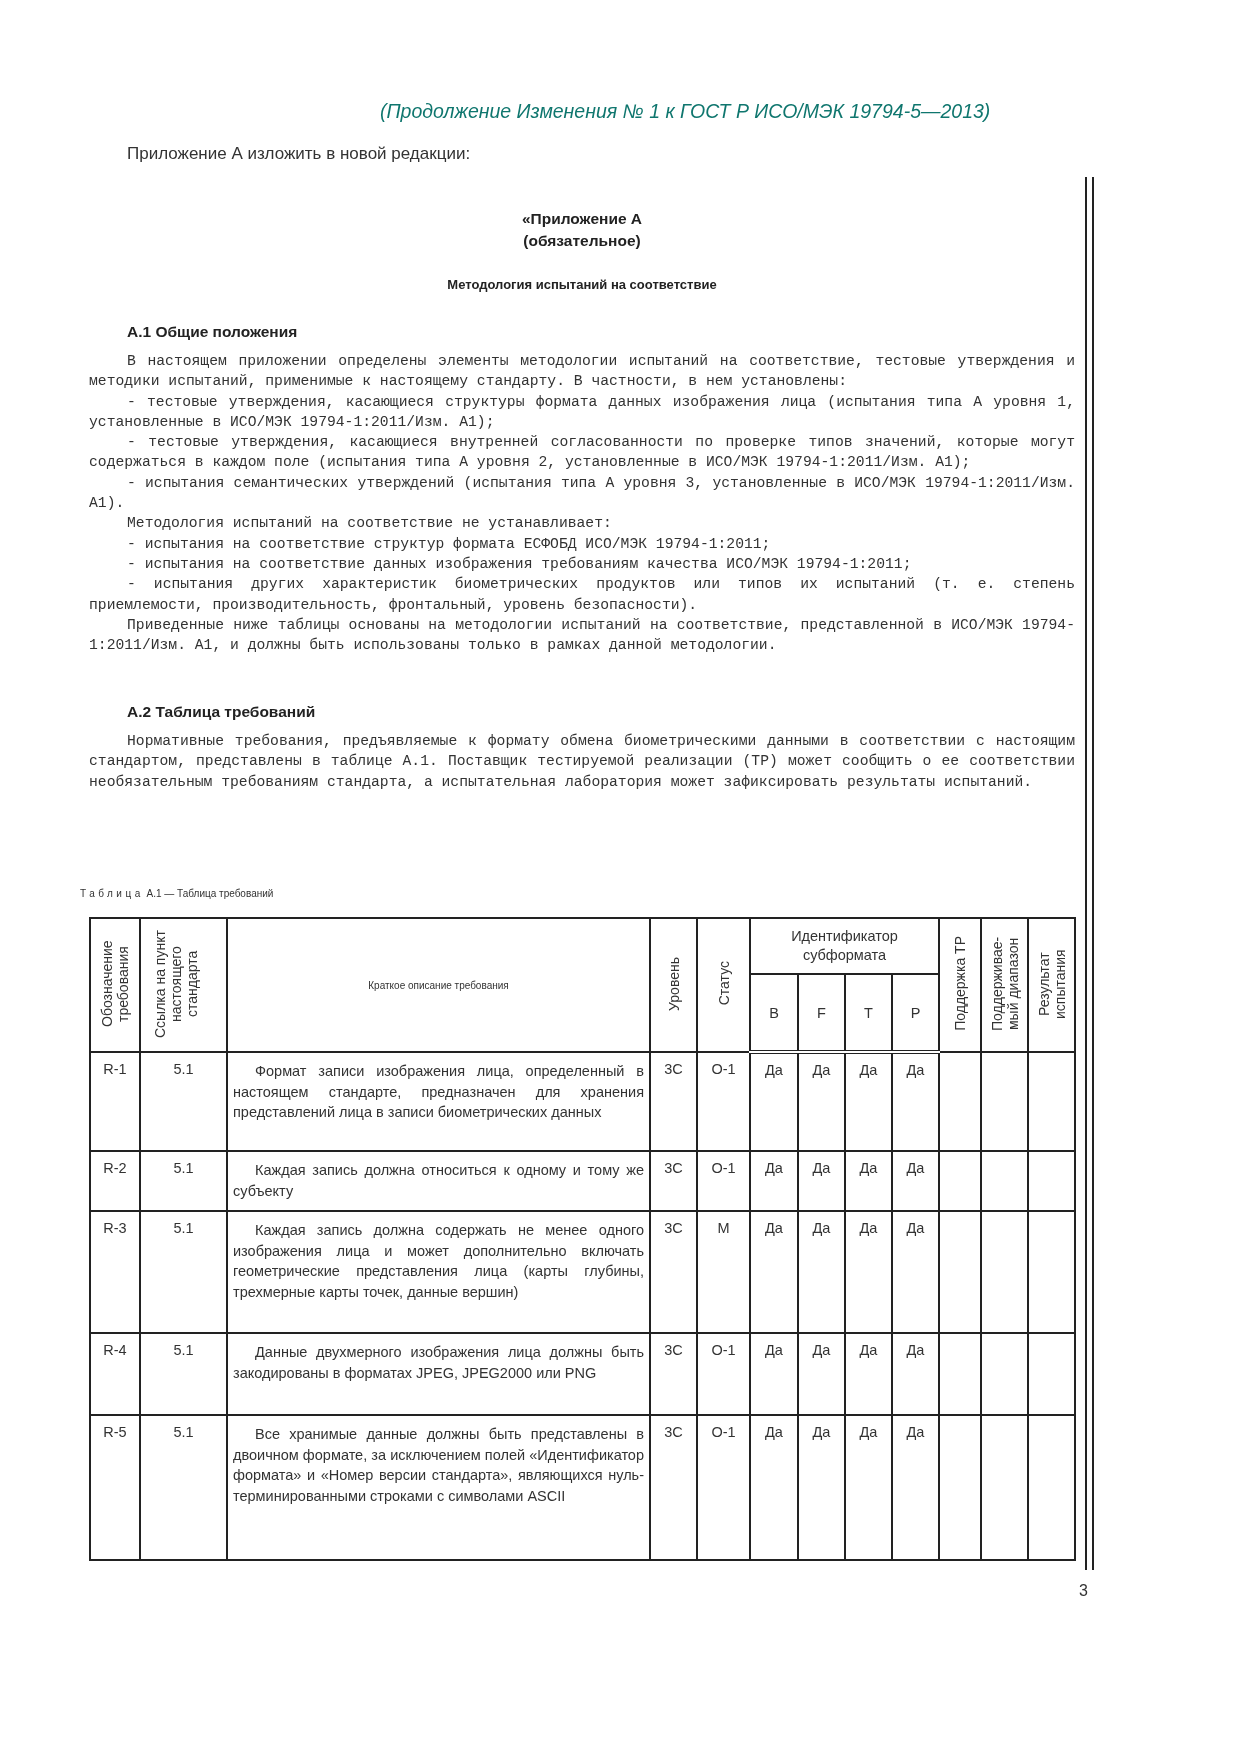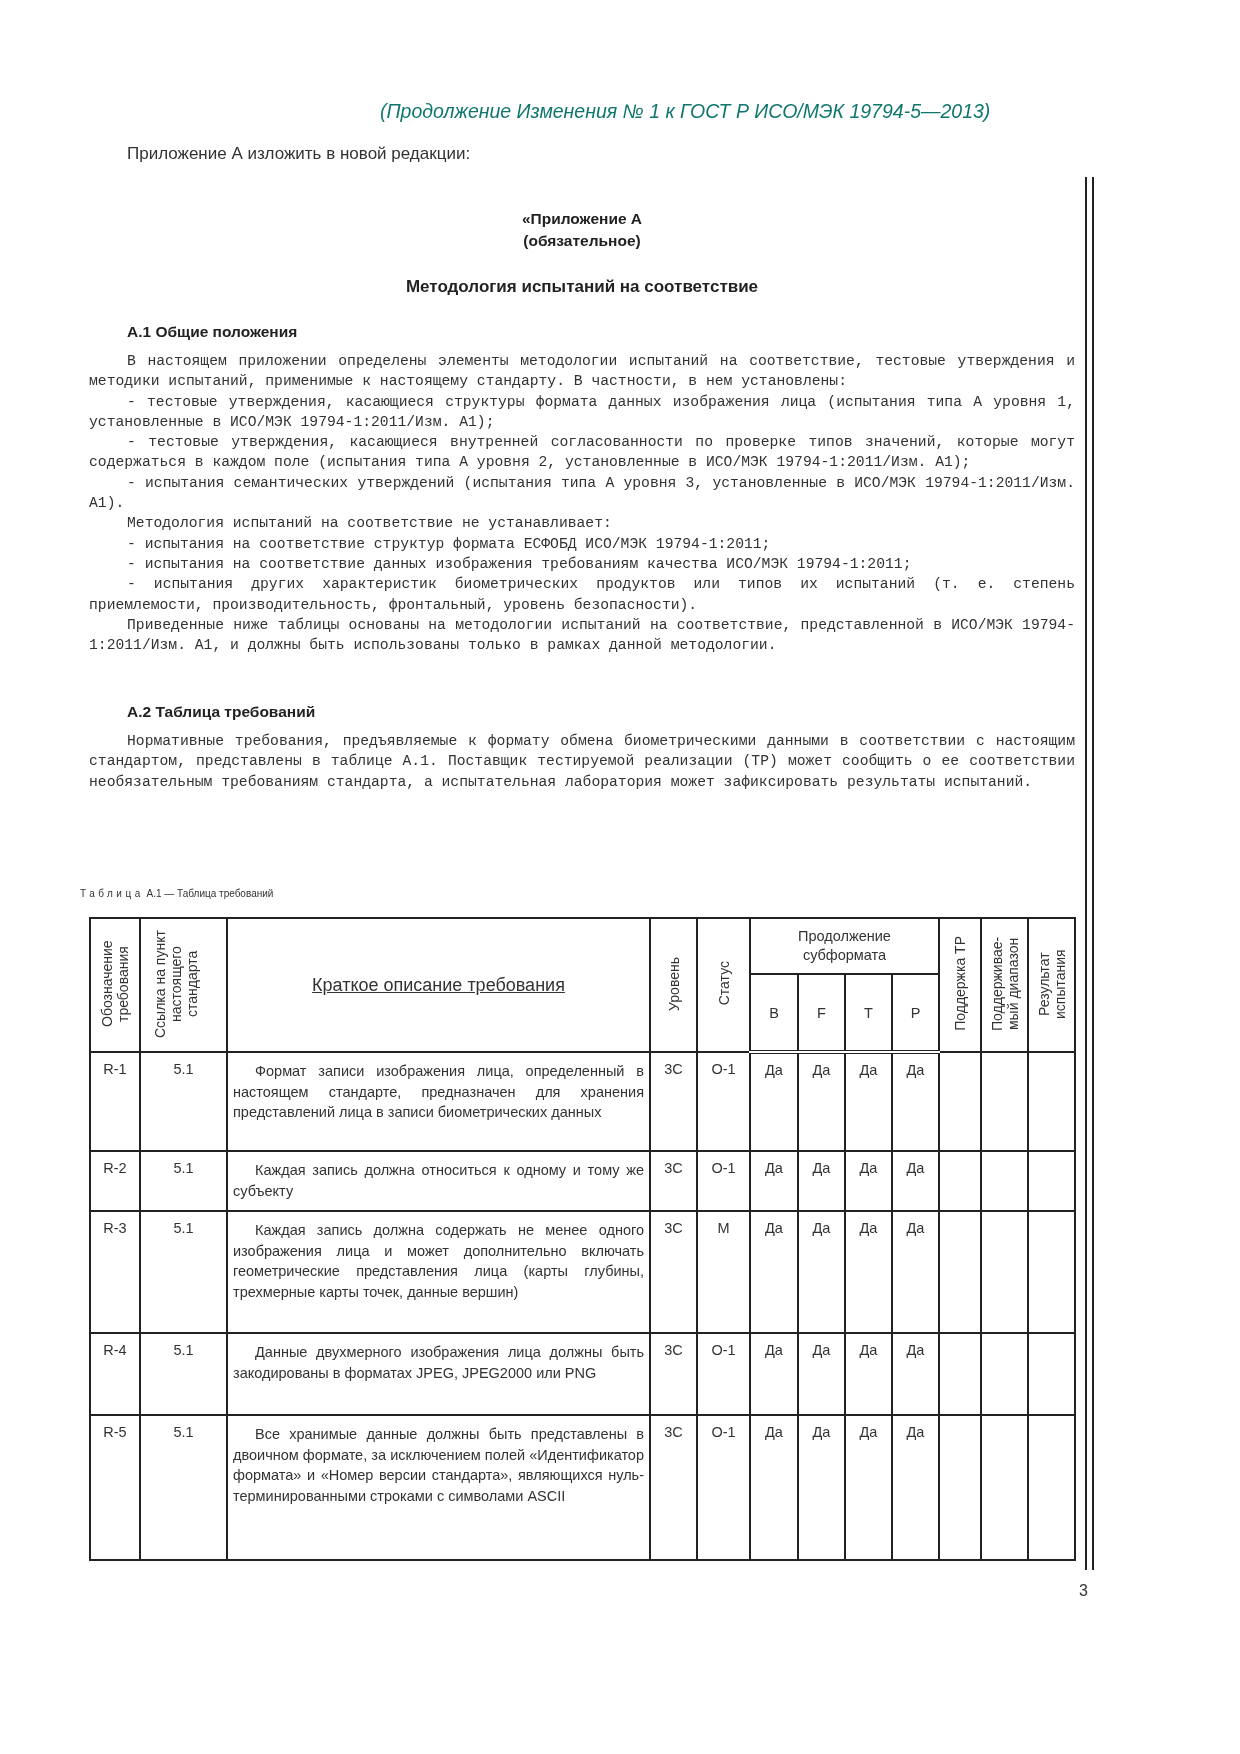--- a/index.html
+++ b/index.html
@@ -3,21 +3,21 @@
 <meta charset="utf-8">
 <style>
   html, body { margin: 0; padding: 0; background: #ffffff; }
   body { width: 1240px; height: 1754px; position: relative; overflow: hidden;
          font-family: "Liberation Sans", sans-serif; color: #2a2a2a; }
   .abs { position: absolute; }
   .header-line { left: 380px; top: 100px; width: 596px; text-align: right;
                  font-style: italic; font-size: 19.5px; color: #0f766e; white-space: nowrap; }
   .intro { left: 127px; top: 144px; font-size: 17px; color: #333; white-space: nowrap; }
   .annex-title { left: 89px; width: 986px; text-align: center; font-weight: bold; font-size: 15.5px; color: #222; }
-  .method-title { left: 89px; width: 986px; top: 245px; text-align: center; font-weight: bold; font-size: 17px; color: #222; }
+  .method-title { left: 89px; width: 986px; top: 245px; text-align: center; font-weight: bold; font-size: 13px; color: #222; }
   .sec-heading { left: 127px; font-weight: bold; font-size: 15.5px; color: #222; }
   .para { left: 89px; width: 986px; font-size: 14.7px; line-height: 20.3px; color: #333;
           text-align: justify; font-family: Liberation Mono, monospace; }
   .para p { margin: 0; text-indent: 38px; text-align: justify; text-align-last: left; }
   .vbar { width: 2px; background: #222; }
   .caption { left: 80px; top: 790px; font-size: 10px; color: #333; white-space: nowrap; }
   .caption .sp { letter-spacing: 3.5px; }
   table.req { position: absolute; left: 89px; top: 917px; border-collapse: collapse;
               table-layout: fixed; font-size: 14.5px; color: #333; }
   table.req td, table.req th { border: 2px solid #222; padding: 0; font-weight: normal; }
@@ -79,24 +79,24 @@
       <col style="width:47px">
       <col style="width:47px">
     <col style="width:42px">
       <col style="width:47px">
       <col style="width:47px">
   </colgroup>
   <thead>
     <tr style="height:56px;">
       <th rowspan="2"><span class="vert" style="width:32px;white-space:normal;height:120px;">Обозначение требования</span></th>
       <th rowspan="2"><span class="vert" style="width:64px;white-space:normal;height:120px;">Ссылка на пункт настоящего стандарта</span></th>
-      <th rowspan="2" style="font-size:18px;text-decoration:underline;">Краткое описание требования</th>
+      <th rowspan="2" style="font-size:10px;">Краткое описание требования</th>
       <th rowspan="2"><span class="vert">Уровень</span></th>
       <th rowspan="2"><span class="vert">Статус</span></th>
-      <th colspan="4" style="line-height:19px;padding:0 14px;">Продолжение субформата</th>
+      <th colspan="4" style="line-height:19px;padding:0 14px;">Идентификатор субформата</th>
       <th rowspan="2"><span class="vert">Поддержка ТР</span></th>
       <th rowspan="2"><span class="vert" style="width:32px;white-space:normal;height:112px;">Поддерживае-мый диапазон</span></th>
       <th rowspan="2"><span class="vert" style="width:32px;white-space:normal;height:100px;">Результат испытания</span></th>
     </tr>
     <tr class="hdr-bottom" style="height:78px;">
       <th>B</th>
       <th>F</th>
       <th>T</th>
       <th>P</th>
     </tr>

